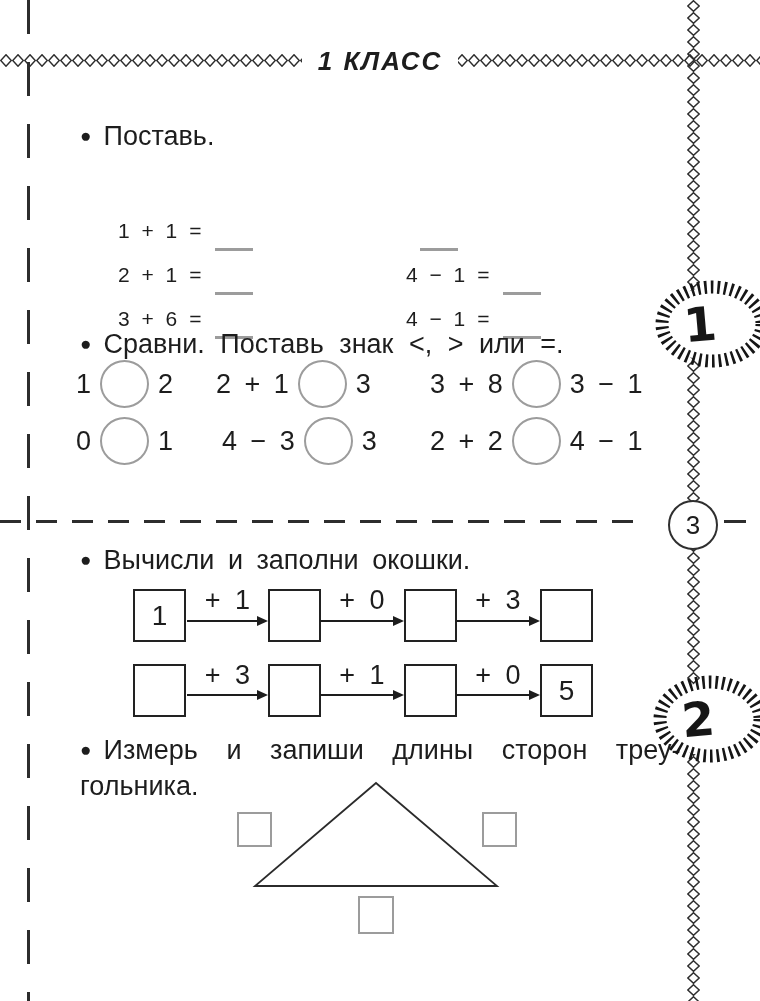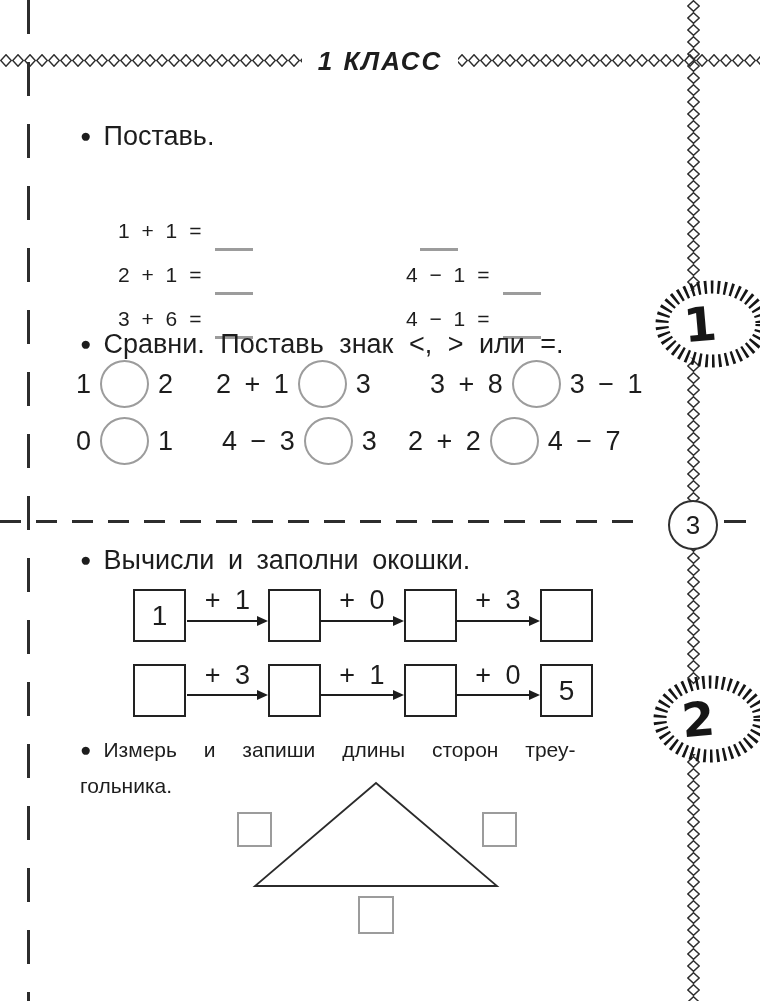--- a/index.html
+++ b/index.html
@@ -46,21 +46,21 @@
   .cmp-circle{width:45px;height:44px;border:2.5px solid #9c9c9c;border-radius:50%;background:#fff;}
   .cmp-text{word-spacing:6px;white-space:nowrap;}
   
   .chain-box{
     position:absolute;width:53px;height:53px;border:2.5px solid #222;background:#fff;
     display:flex;align-items:center;justify-content:center;font-size:28px;box-sizing:border-box;
   }
   .op-label{position:absolute;text-align:center;font-size:27px;word-spacing:7px;line-height:28px;}
   .arrow-svg{position:absolute;overflow:visible;}
   
-  .measure-line{white-space:nowrap;font-size:21px;line-height:34px;}
+  .measure-line{white-space:nowrap;font-size:27px;line-height:34px;}
   .measure-box{position:absolute;border:2.5px solid #9c9c9c;background:#fff;box-sizing:border-box;}
   .deco-svg{position:absolute;}
   .stamp-num{font-family:"DejaVu Sans",sans-serif;font-weight:bold;}
 </style>
 </head>
 <body>
 
 <div id="page">
 
   <div class="abs margin-line"></div>
@@ -157,24 +157,24 @@
   <div class="cmp-group" style="left:76px;top:418px">
     <span class="cmp-text">0</span>
     <span class="cmp-circle"></span>
     <span class="cmp-text">1</span>
   </div>
   <div class="cmp-group" style="left:222px;top:418px">
     <span class="cmp-text">4 − 3</span>
     <span class="cmp-circle"></span>
     <span class="cmp-text">3</span>
   </div>
-  <div class="cmp-group" style="left:408px;top:418px">
+  <div class="cmp-group" style="left:430px;top:418px">
     <span class="cmp-text">2 + 2</span>
     <span class="cmp-circle"></span>
-    <span class="cmp-text">4 − 7</span>
+    <span class="cmp-text">4 − 1</span>
   </div>
 
   <div class="abs task-heading ws6" style="left:80px;top:543px">
     <span class="bullet">●</span>
     <span>Вычисли и заполни окошки.</span>
   </div>
 
   <div class="chain-box" style="left:133px;top:589px">
       <span>1</span>
     </div>

